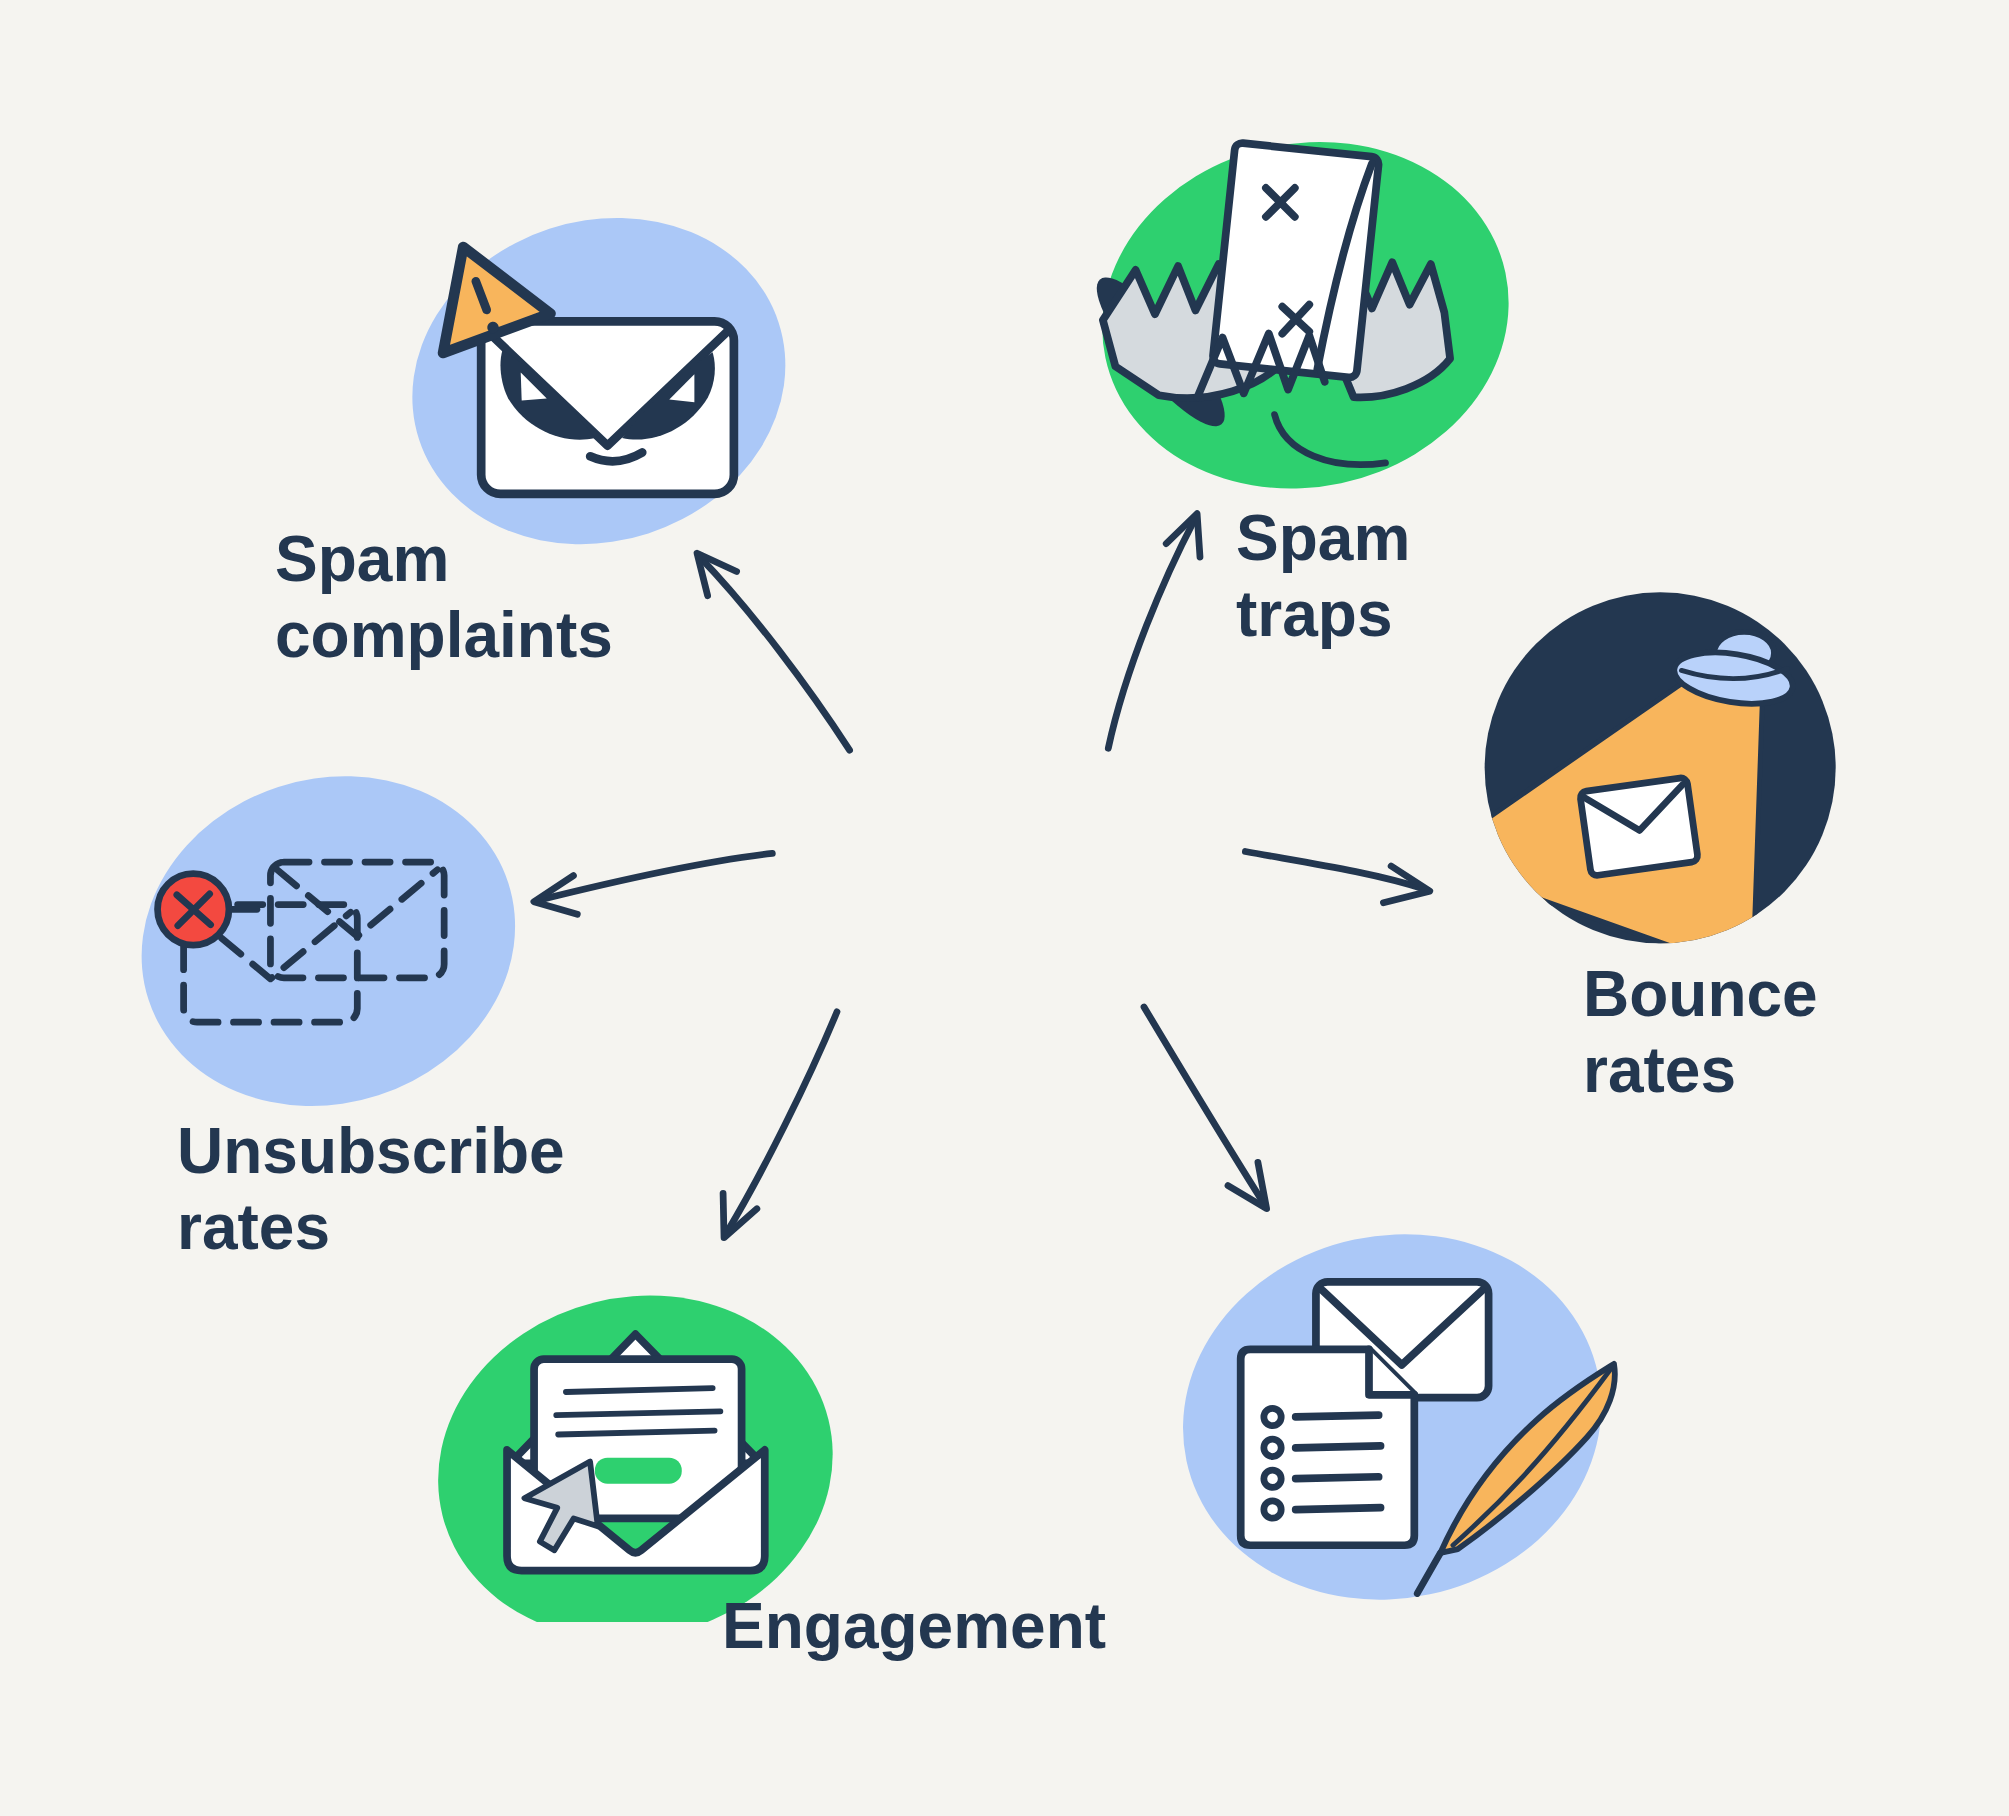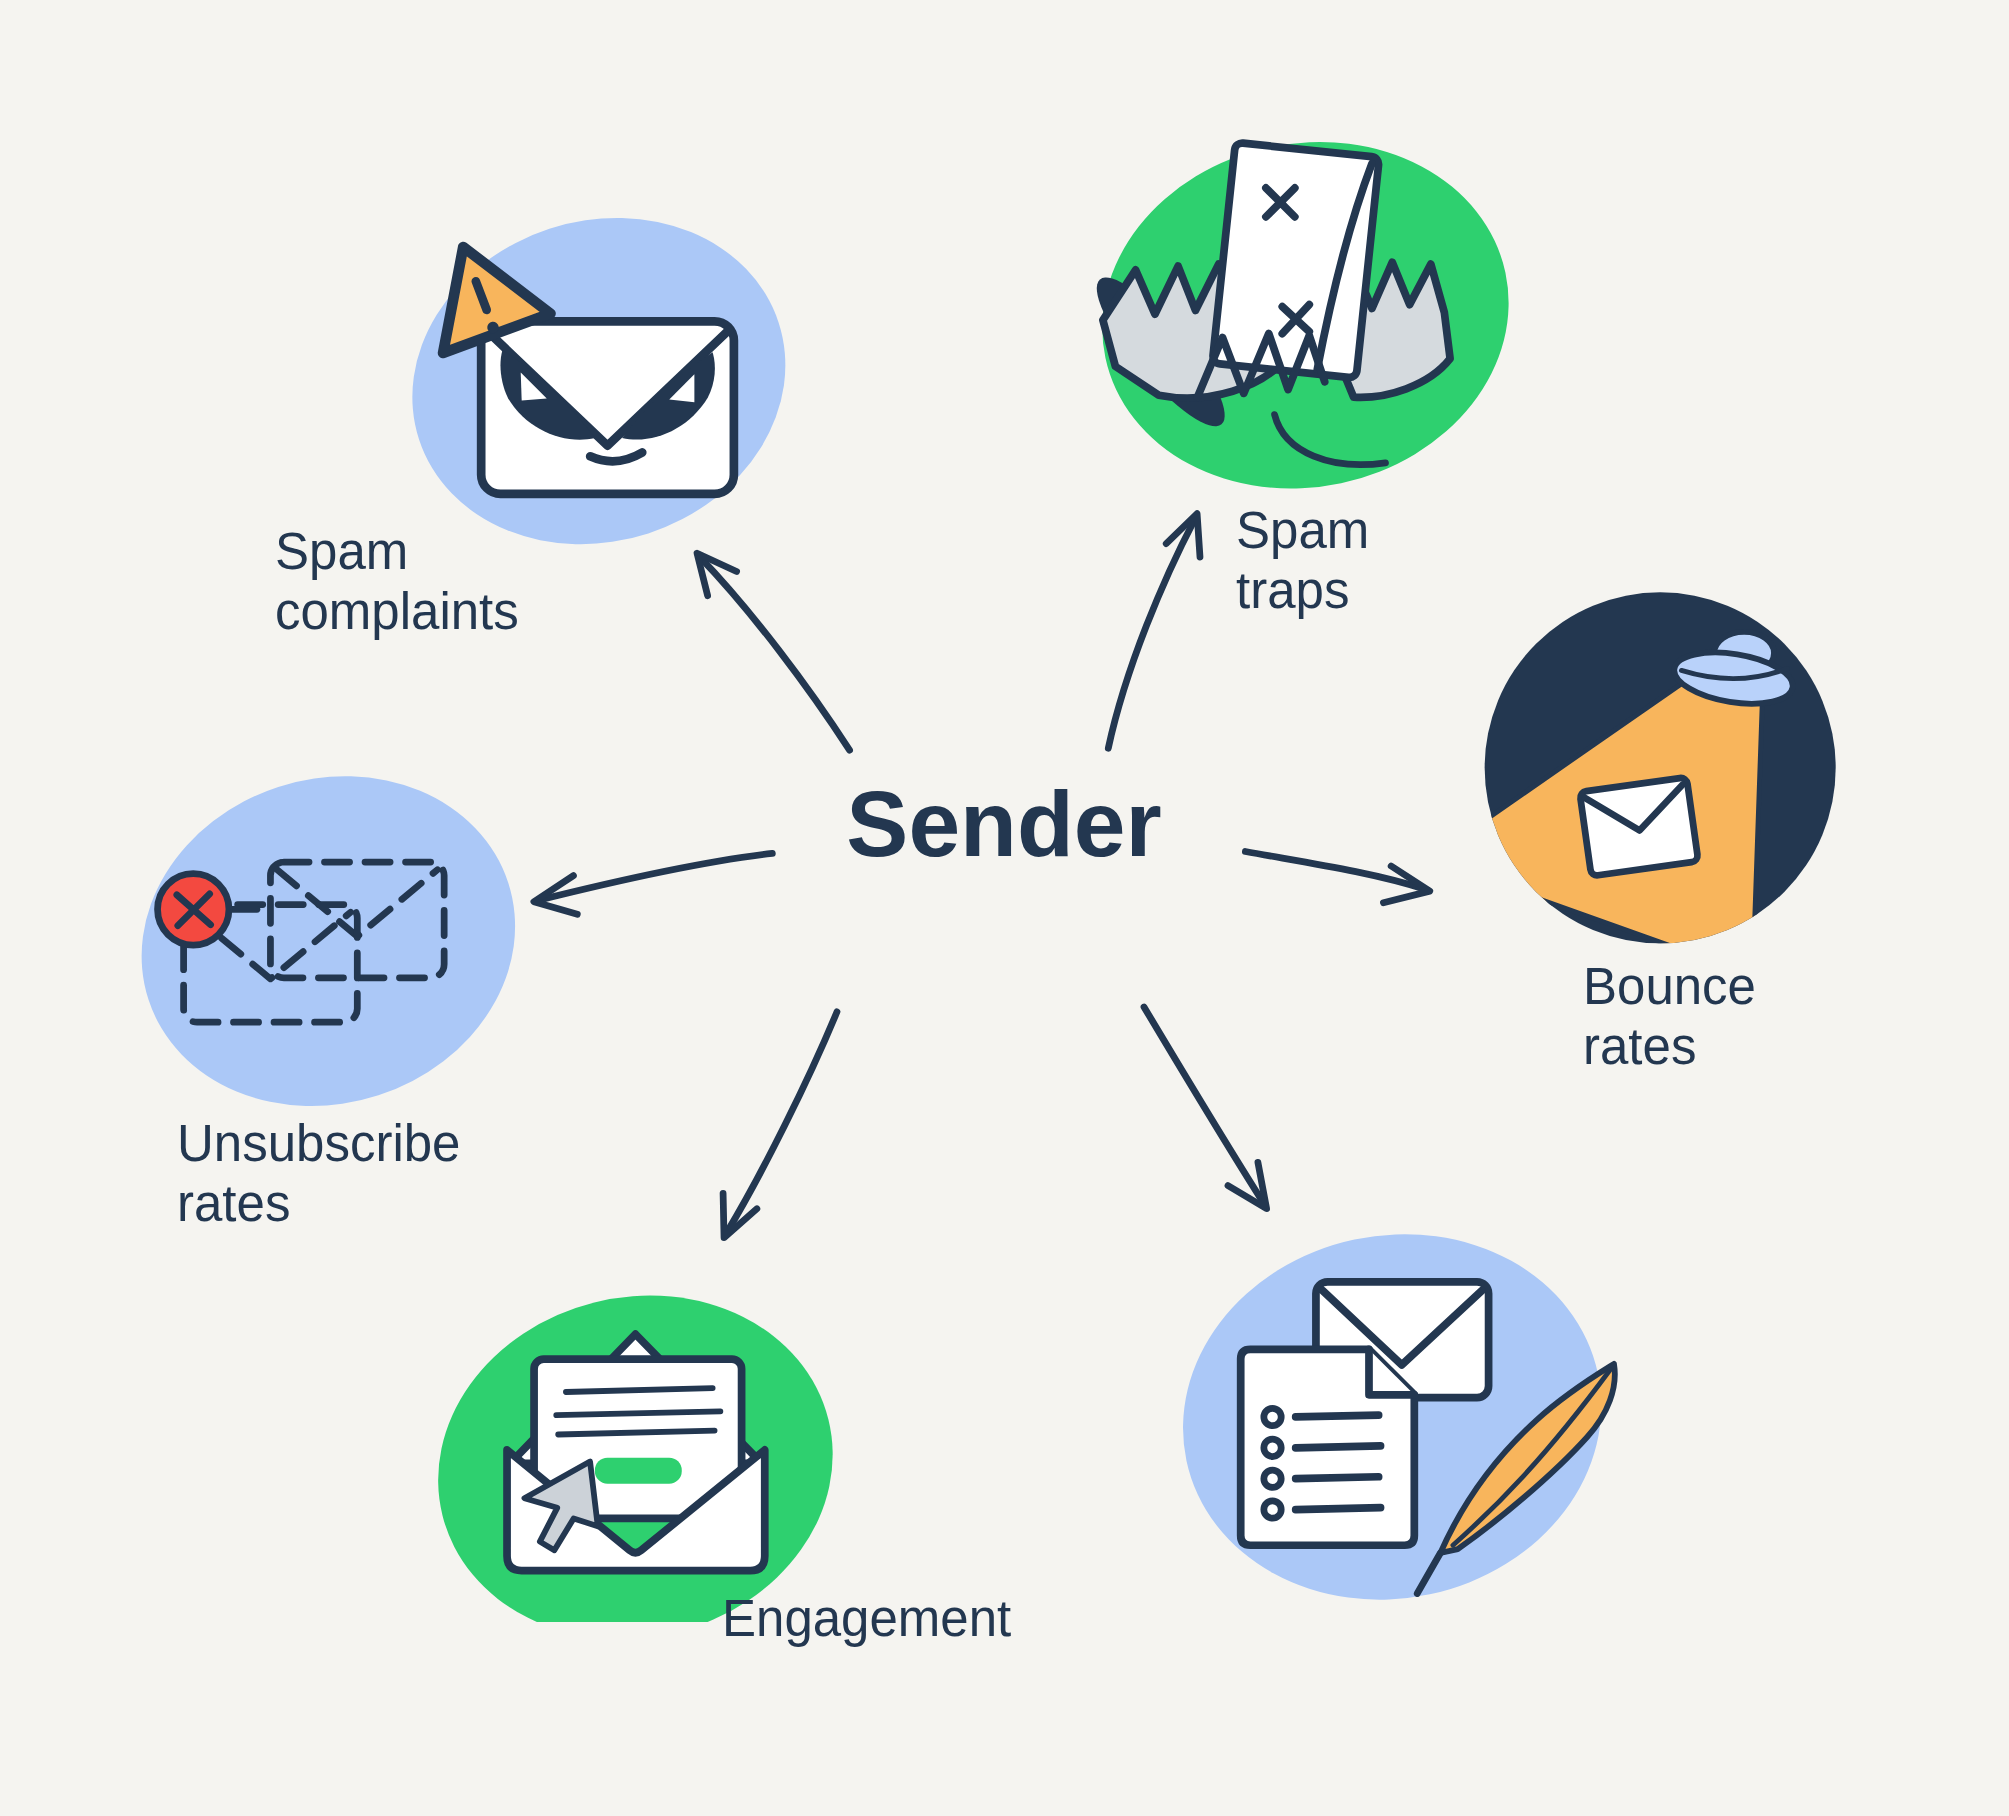--- a/index.html
+++ b/index.html
@@ -4,21 +4,21 @@
 <style>
   :root{
     --navy:#233750; --blue-blob:#abc8f7; --green-blob:#2ed06f; --orange:#f8b55c;
     --red:#f34940; --gray:#d5dade; --cursor-gray:#ccd2d8; --light-blue:#b9d2fa;
     --background:#f5f4f0; --white:#ffffff;
   }
   html,body{margin:0;padding:0;}
   body{background:var(--background);font-family:"Liberation Sans","DejaVu Sans",sans-serif;}
   .canvas{position:relative;width:2009px;height:1816px;overflow:hidden;background:var(--background);}
   .abs{position:absolute;}
-  .label{color:var(--navy);font-weight:400;font-size:51px;line-height:1.18;white-space:nowrap;}
+  .label{color:var(--navy);font-weight:700;font-size:64px;line-height:1.18;white-space:nowrap;}
   .title{color:var(--navy);font-weight:700;font-size:93px;line-height:1.2;text-align:center;white-space:nowrap;}
   
   .f-navy{fill:var(--navy)} .f-white{fill:var(--white)} .f-blue{fill:var(--blue-blob)}
   .f-green{fill:var(--green-blob)} .f-orange{fill:var(--orange)} .f-red{fill:var(--red)}
   .f-gray{fill:var(--gray)} .f-cgray{fill:var(--cursor-gray)} .f-lblue{fill:var(--light-blue)}
   .ln{fill:none;stroke:var(--navy);stroke-linecap:round;stroke-linejoin:round}
   .ol{stroke:var(--navy);stroke-linecap:round;stroke-linejoin:round}
 </style>
 </head>
 <body>
@@ -46,21 +46,20 @@
       <path class="ln" stroke-width="7" d="M 867 1048 C 838 1118 790 1215 752 1278"></path>
       <path class="ln" stroke-width="7" d="M 749 1236 L 750 1282 L 784 1252"></path>
     </g>
     <g>
       <path class="ln" stroke-width="7" d="M 1185 1043 C 1225 1110 1270 1185 1310 1248"></path>
       <path class="ln" stroke-width="7" d="M 1303 1204 L 1312 1252 L 1272 1228"></path>
     </g>
   </svg>
 
   <div class="abs title" style="left:1004px;top:769px;transform:translateX(-50%)">
-    <div>Sender</div>
   </div>
 
   <svg class="abs" style="left:367px;top:193px" width="483" height="463" viewBox="0 0 500 480">
     <ellipse class="f-blue" cx="240" cy="195" rx="196" ry="166" transform="rotate(-18 240 195)"></ellipse>
     <g>
       <rect class="f-white ol" x="118" y="133" width="262" height="179" rx="20" stroke-width="9"></rect>
       <path class="ln" stroke-width="9" d="M 123 142 L 249 262 L 375 142"></path>
       <path class="f-navy" d="M 140 163 C 175 184 210 220 236 254 C 204 261 166 246 146 213 C 138 197 136 177 140 163 Z"></path>
       <path class="f-white" d="M 159 186 L 186 213 L 160 215 Z"></path>
       <path class="f-navy" d="M 358 165 C 324 186 290 221 264 254 C 296 261 333 245 353 212 C 361 196 362 179 358 165 Z"></path>

